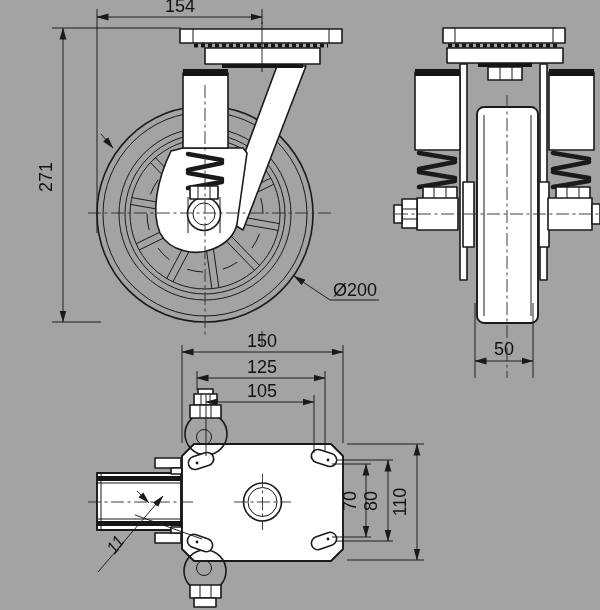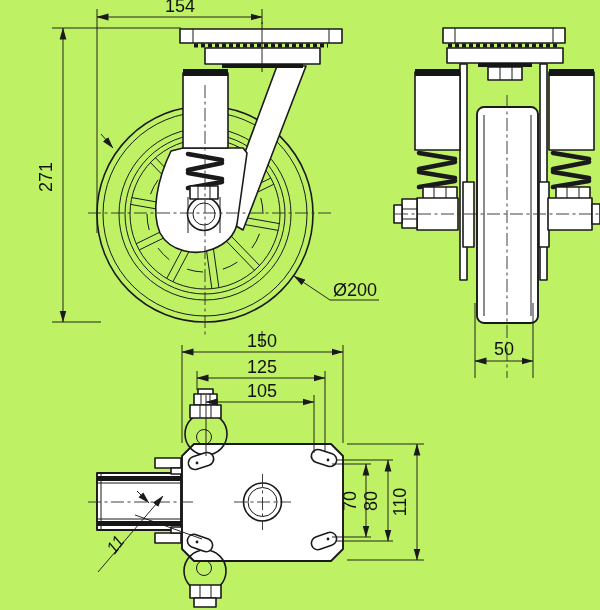--- a/index.html
+++ b/index.html
@@ -1,16 +1,16 @@
 <!DOCTYPE html>
 <html><head>
 <meta charset="utf-8">
 <style>
   html,body{margin:0;padding:0;background:#ffffff;}
-  .canvas{width:600px;height:610px;background:#bef264;position:relative;overflow:hidden;}
+  .canvas{width:600px;height:610px;background:#a3a3a3;position:relative;overflow:hidden;}
   svg{display:block;}
   .dim{font:18px "Liberation Sans", sans-serif; fill:#111;}
   .dim-it{font:italic 17px "Liberation Sans", sans-serif; fill:#111;}
   .obj{stroke:#1a1a1a;stroke-width:1.6;fill:none;stroke-linejoin:round;}
   .objw{stroke:#1a1a1a;stroke-width:1.6;fill:#ffffff;stroke-linejoin:round;}
   .objw2{stroke:#1a1a1a;stroke-width:1.9;fill:#ffffff;stroke-linejoin:round;}
   .thin{stroke:#1a1a1a;stroke-width:1;fill:none;}
   .dark{fill:#161616;stroke:none;}
   .coil{stroke:#1a1a1a;stroke-width:4.6;fill:none;stroke-linecap:round;}
   .hatch{stroke:#161616;stroke-width:4.2;fill:none;stroke-dasharray:4 3;}

